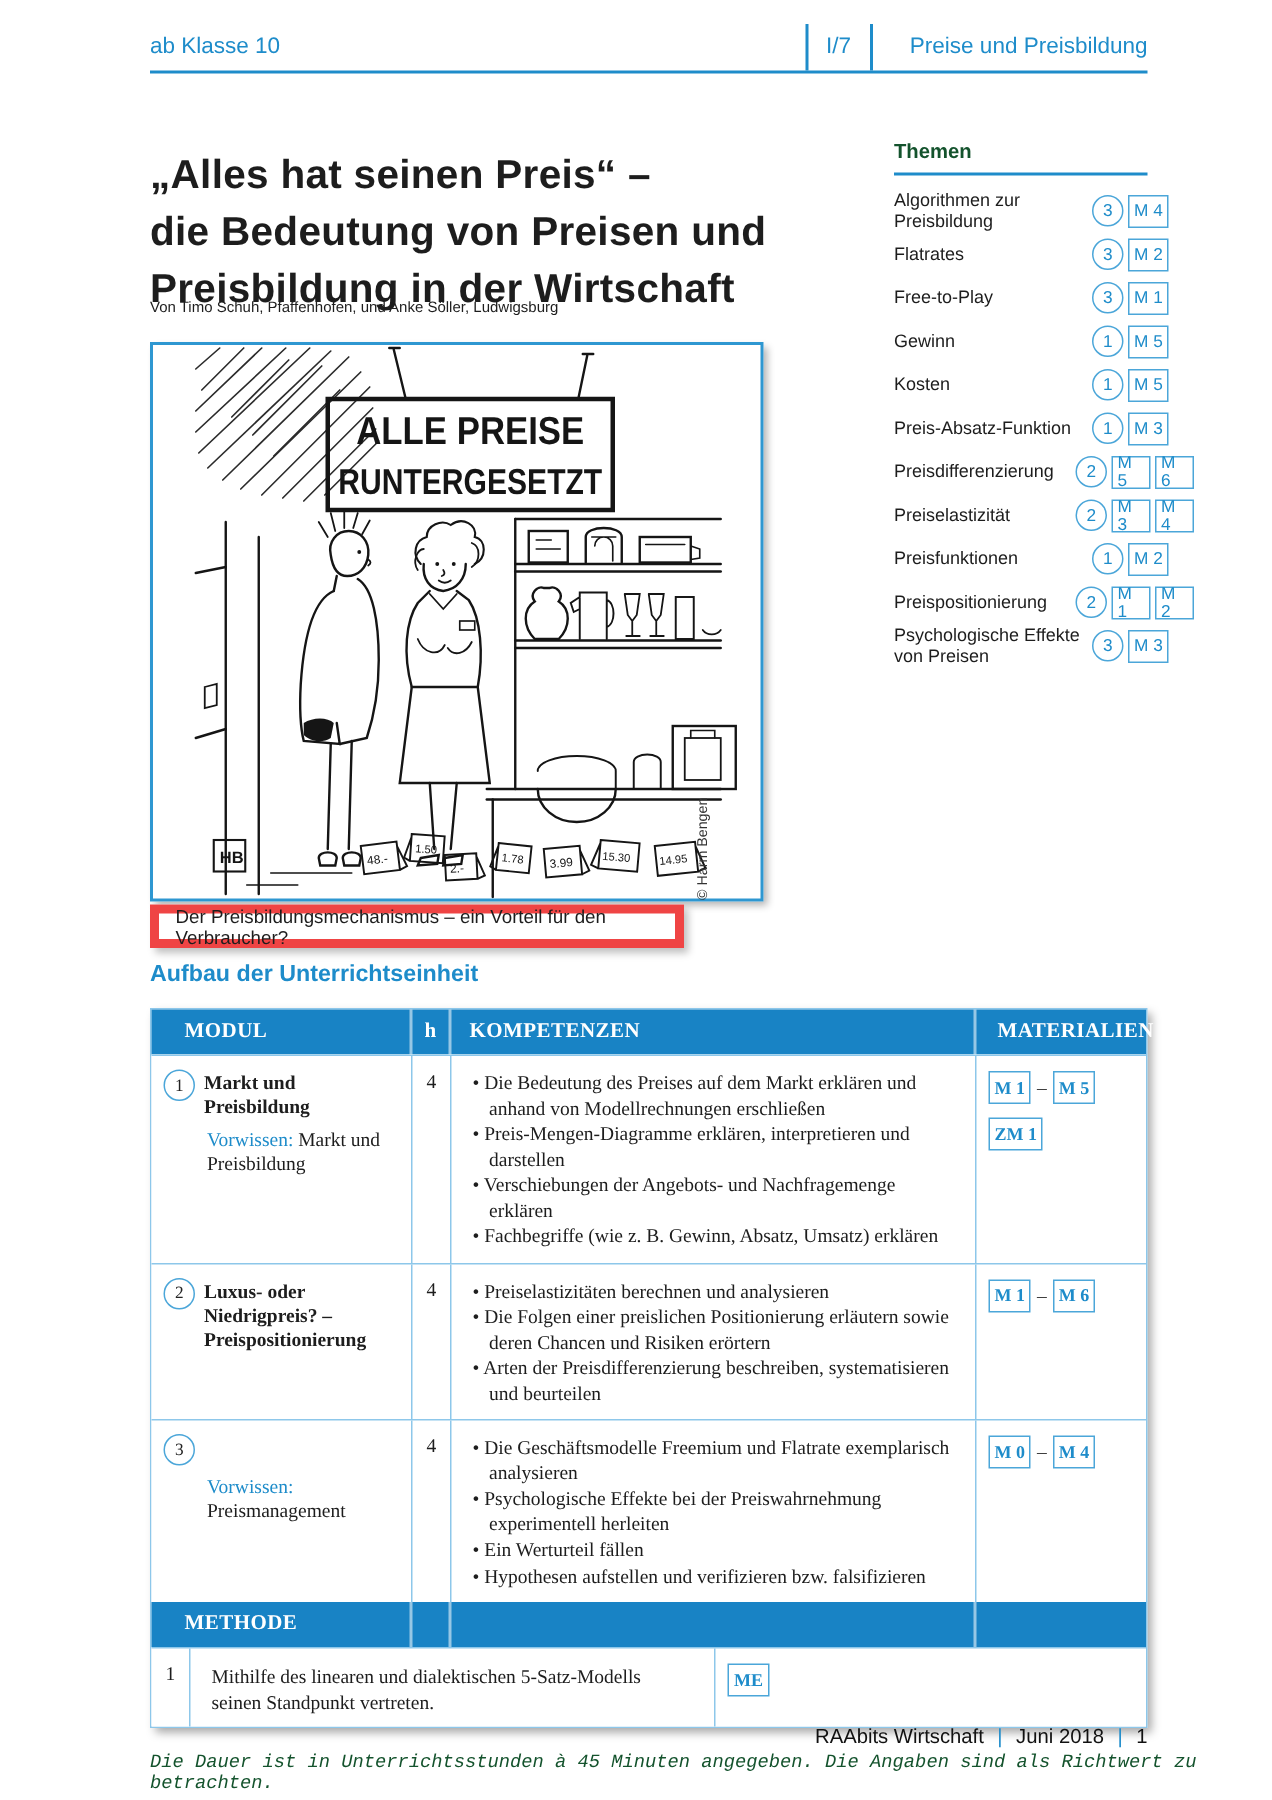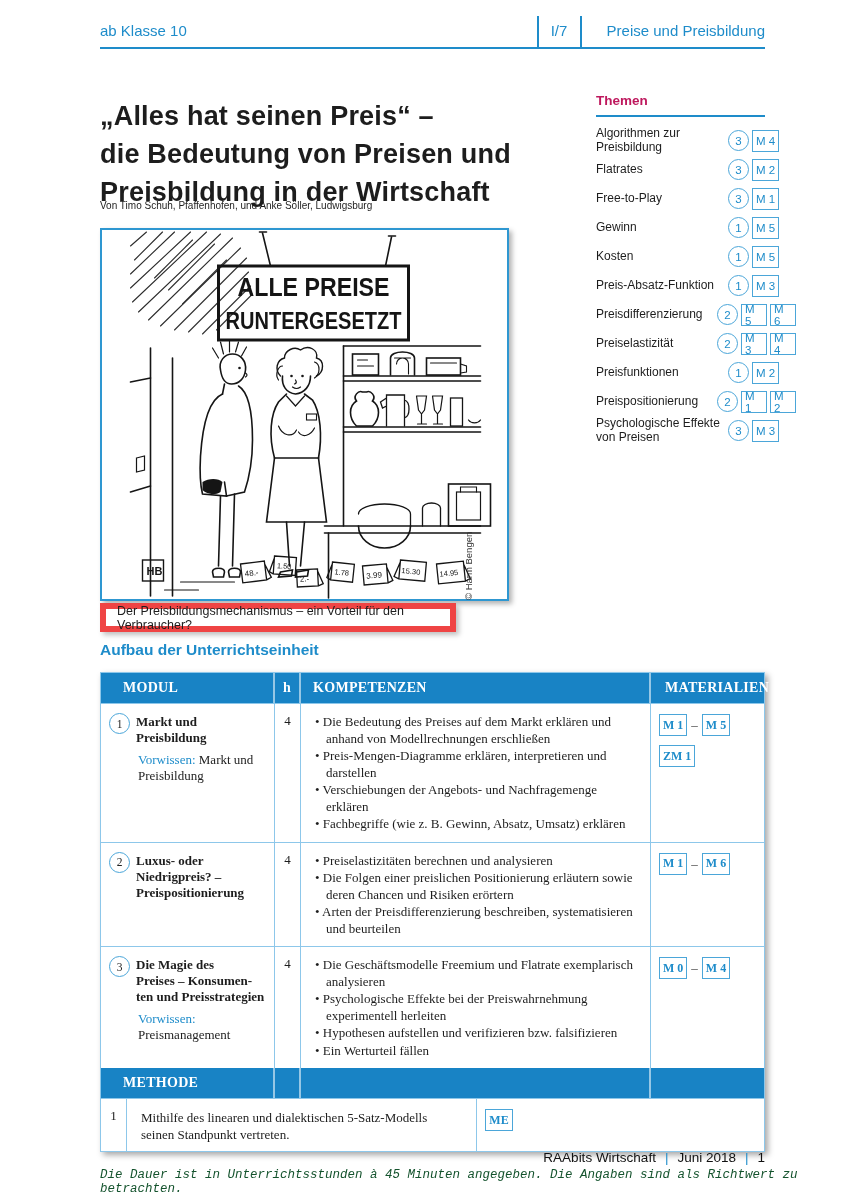--- a/index.html
+++ b/index.html
@@ -21,21 +21,21 @@
   .head-sep{position:absolute;top:16px;width:2px;height:31px;background:var(--blue);}
   .head-sep.s1{left:537px;} .head-sep.s2{left:580px;}
 
   
   .title{position:absolute;left:100px;top:97px;width:480px;font-size:27px;font-weight:bold;
          line-height:38px;white-space:pre-line;letter-spacing:.2px;}
   .byline{position:absolute;left:100px;top:200px;font-size:10px;}
 
   
   .themen{position:absolute;left:596px;top:93px;width:200px;}
-  .themen-h{font-size:13.5px;font-weight:bold;color:#be185d;}
+  .themen-h{font-size:13.5px;font-weight:bold;color:#14532d;}
   .themen-rule{width:169px;height:2px;background:var(--blue);margin:7px 0 10px;}
   .theme-row{display:flex;align-items:center;min-height:27px;margin-bottom:2px;}
   .theme-label{width:132px;font-size:12px;line-height:13.5px;padding-right:4px;}
   .circle{width:21px;height:21px;border:1.5px solid var(--box-border);border-radius:50%;
           display:flex;align-items:center;justify-content:center;font-size:11.5px;flex:0 0 auto;}
   .theme-row .circle{color:var(--blue);margin-right:3px;}
   .theme-boxes{display:flex;gap:3px;}
   .mbox{display:inline-flex;align-items:center;justify-content:center;border:1.5px solid var(--box-border);
         color:var(--blue);font-size:11.5px;min-width:26px;height:22px;padding:0 3px;background:#fff;}
 
@@ -420,36 +420,33 @@
               <span class="mat-dash">–</span>
               <span class="mbox">M 6</span>
             </div>
           </div>
   </div>
 
   <div class="trow body rowh-2">
     <div class="cell c1">
       <div class="mod-head">
         <span class="circle">3</span>
-        <span class="mod-name">Die Magie des
-Preises – Konsumen-
-ten und Preisstrategien</span>
       </div>
       <div class="vorwissen">
         <span class="vw-label">Vorwissen:</span>
         <span class="vw-text"> Preismanagement</span>
       </div>
     </div>
     <div class="cell c2 hours">4</div>
     <div class="cell c3">
             <ul class="bullets">
               <li>Die Geschäftsmodelle Freemium und Flatrate exemplarisch analysieren</li>
               <li>Psychologische Effekte bei der Preiswahrnehmung experimentell herleiten</li>
+              <li>Ein Werturteil fällen</li>
               <li>Hypothesen aufstellen und verifizieren bzw. falsifizieren</li>
-              <li>Ein Werturteil fällen</li>
             </ul>
           </div>
     <div class="cell c4 mats">
             <div class="mat-group">
               <span class="mbox">M 0</span>
               <span class="mat-dash">–</span>
               <span class="mbox">M 4</span>
             </div>
           </div>
   </div>

